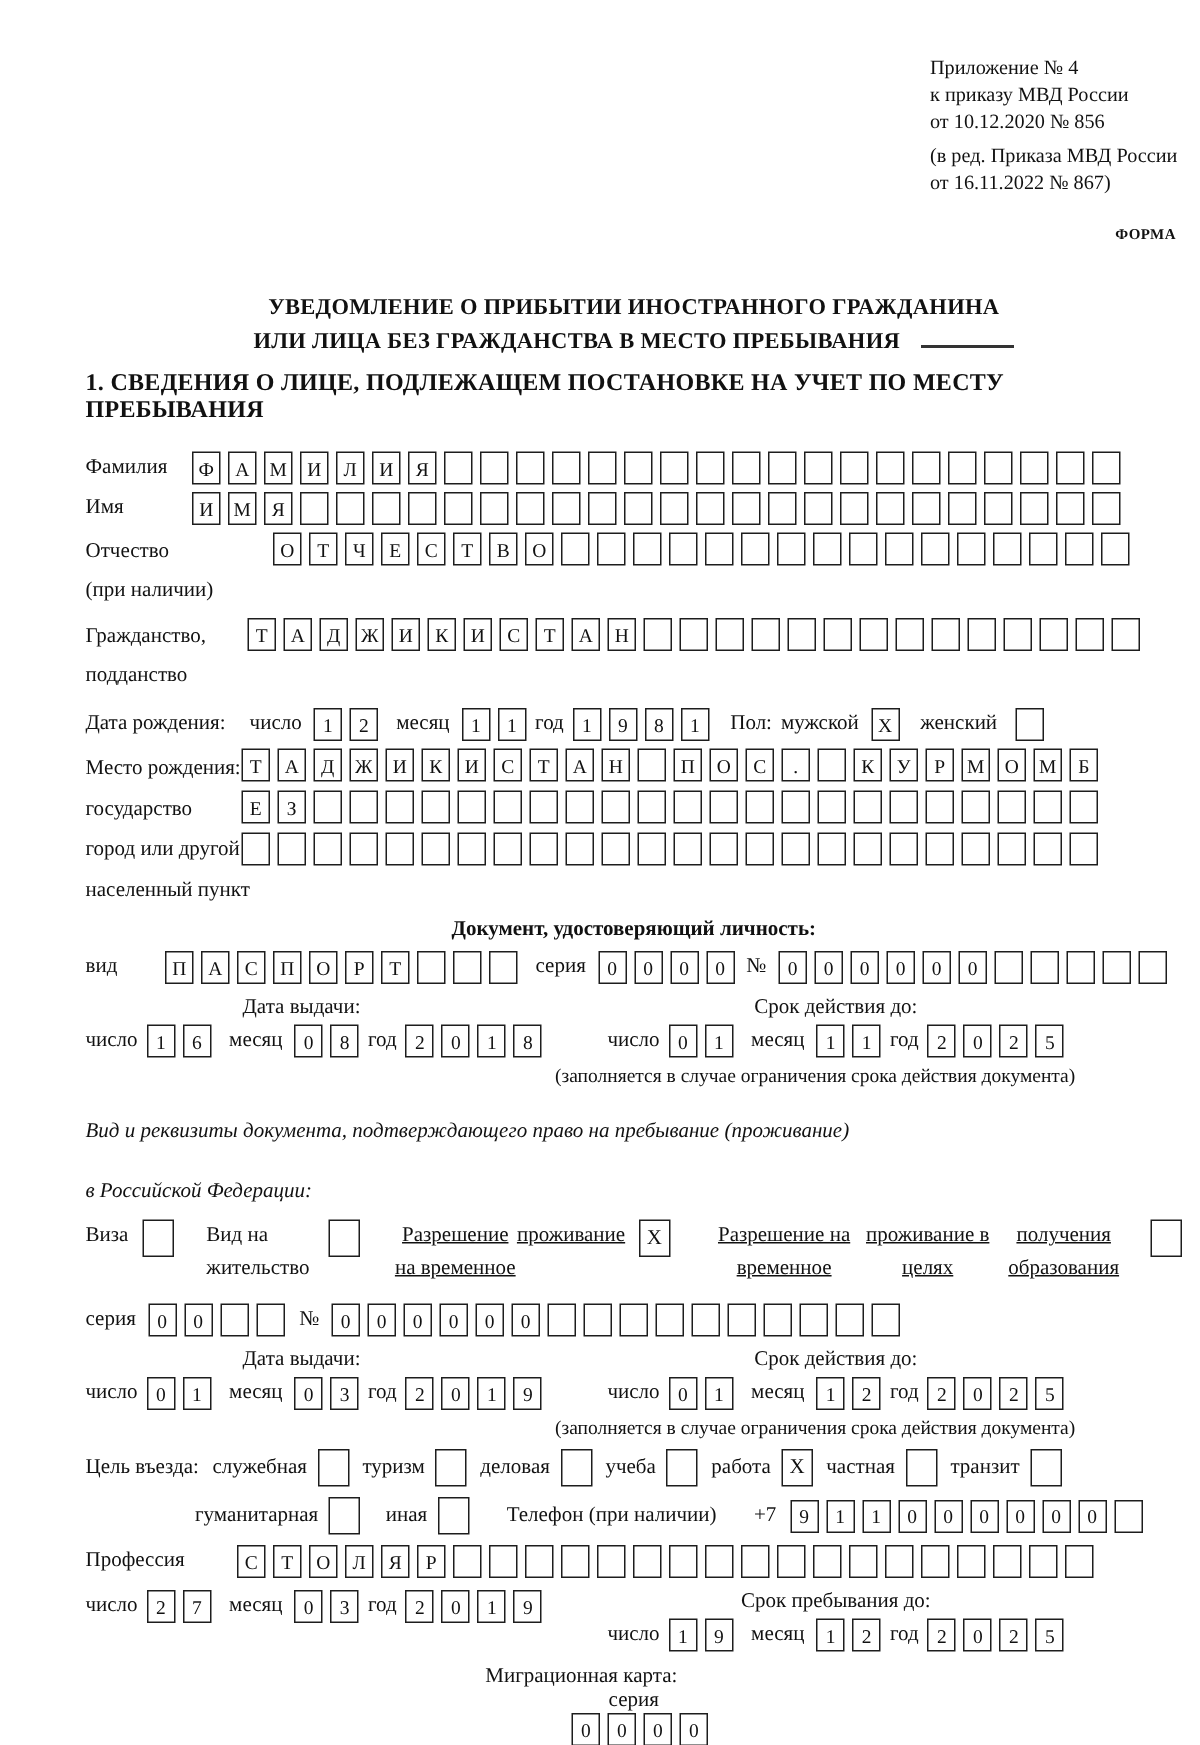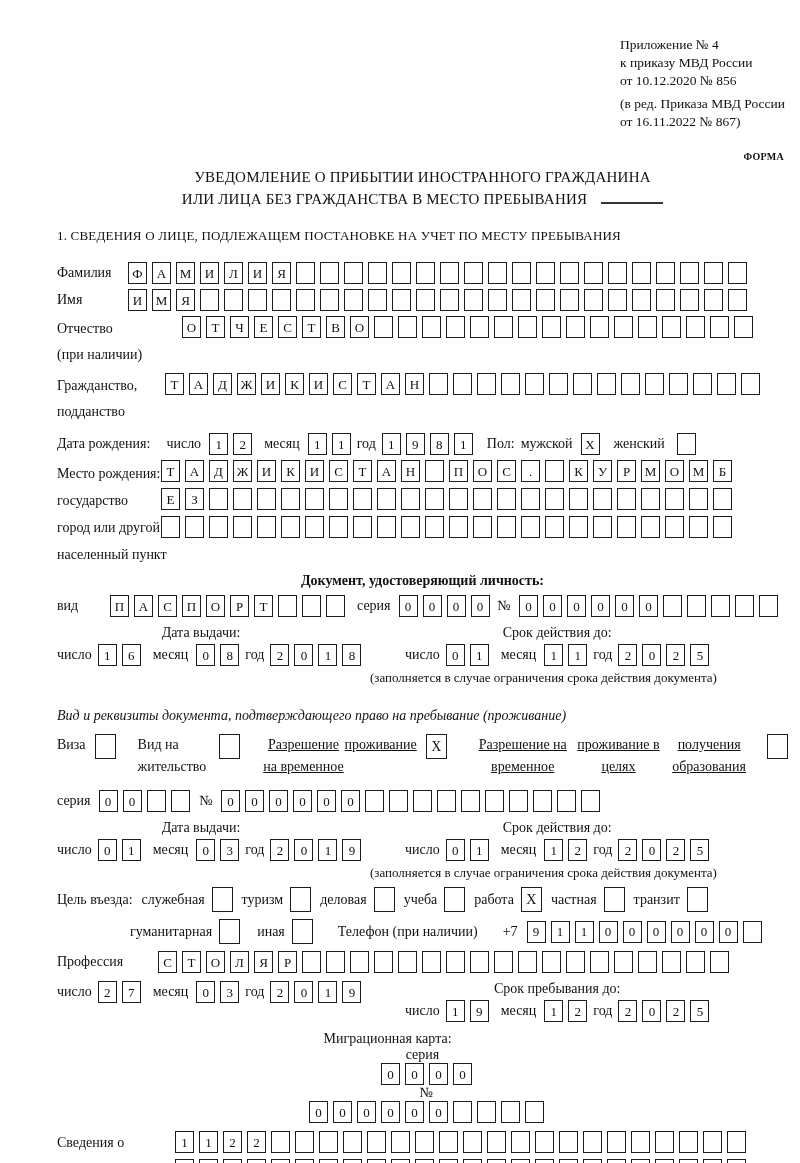--- a/index.html
+++ b/index.html
@@ -3,23 +3,23 @@
 <meta charset="utf-8">
 <style>
   html,body{margin:0;padding:0;background:#fff;}
   body{width:800px;min-height:1163px;color:#111;font-family:"Liberation Serif","DejaVu Serif",serif;font-size:14px;}
   .page{box-sizing:border-box;width:800px;min-height:1163px;padding:36px 12px 30px 57px;background:#fff;}
 
   
   .hdr{margin-left:563px;font-size:13.5px;line-height:18px;}
   .hdr-sub{margin-top:5px;}
   .forma{text-align:right;font-weight:bold;font-size:10px;margin:20px 4px 0 0;letter-spacing:.3px;}
-  .title{margin-top:4px;text-align:center;font-weight:normal;font-size:15px;line-height:22px;letter-spacing:.2px;}
+  .title{margin-top:32px;text-align:center;font-weight:bold;font-size:15px;line-height:22px;letter-spacing:.2px;}
   .title-underline{display:inline-block;width:62px;border-bottom:2px solid #333;height:14px;margin-left:14px;}
-  .sec1{margin-top:18px;font-weight:normal;font-size:13px;letter-spacing:.2px;margin-bottom:18px;}
+  .sec1{margin-top:8px;font-weight:bold;font-size:16px;letter-spacing:.2px;margin-bottom:18px;}
 
   
   .row{display:flex;align-items:center;margin:0 0 5px 0;white-space:nowrap;}
   .row.top{align-items:flex-start;}
   .cells{display:inline-flex;gap:5px;flex:0 0 auto;}
   .cell{box-sizing:content-box;width:17px;height:20px;border:1.6px solid #1d1d1d;display:inline-flex;align-items:center;justify-content:center;font-size:13px;line-height:1;flex:0 0 auto;background:#fff;}
   .cb .cell{width:19px;height:23px;font-size:14px;}
   .stack{display:flex;flex-direction:column;gap:6px;}
   .lblcol{display:flex;flex-direction:column;line-height:26px;flex:0 0 auto;}
   .w-fam{width:71px;flex:0 0 auto;}
@@ -409,20 +409,21 @@
             <span class="cell">0</span>
             <span class="cell">2</span>
             <span class="cell">5</span>
           </span>
       </div>
     </div>
   </div>
   <div class="note">(заполняется в случае ограничения срока действия документа)</div>
 
   <div class="para">Вид и реквизиты документа, подтверждающего право на пребывание (проживание)</div>
+  <div class="para">в Российской Федерации:</div>
 
   <div class="cbrow">
     <span class="cbitem">
       <span class="cbl">Виза</span>
       <span class="cells cb">
           <span class="cell"></span>
         </span>
     </span>
     <span class="cbitem g22">
       <span class="cbl">Вид на жительство</span>

